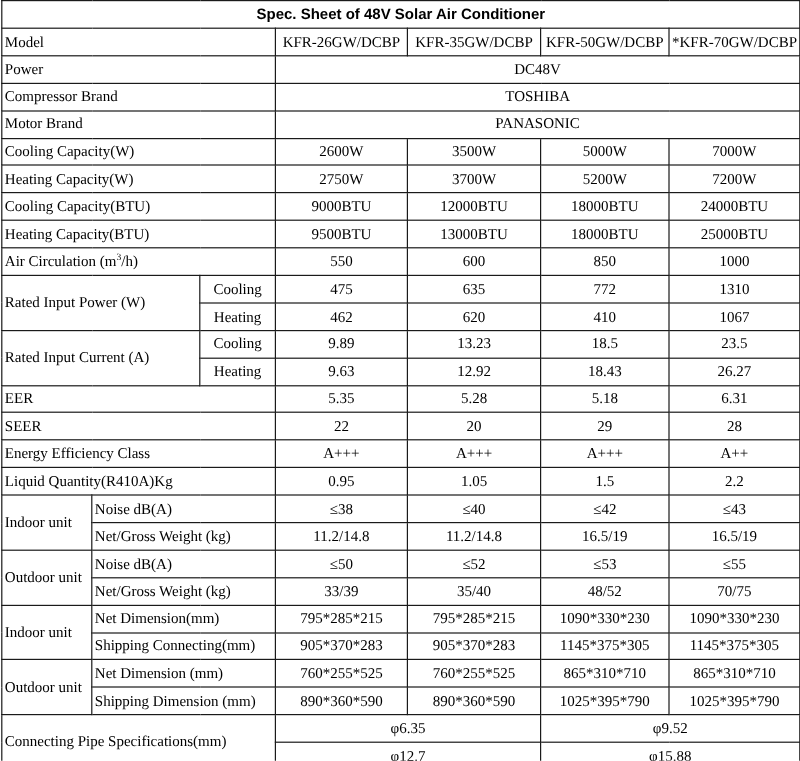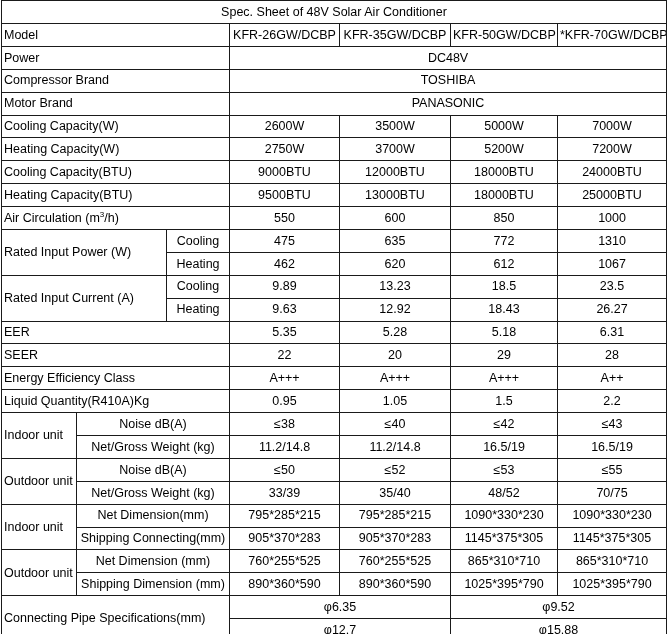--- a/index.html
+++ b/index.html
@@ -1,23 +1,23 @@
 <!DOCTYPE html>
 <html><head>
 <meta charset="utf-8">
 <style>
   html, body { margin: 0; padding: 0; background: #ffffff; }
   body { width: 667px; height: 634px; overflow: hidden; font-family: "Liberation Sans", sans-serif; color: #000; }
   table.spec { border-collapse: collapse; table-layout: fixed; width: 665px; margin-left: 1px; }
   table.spec td { border: 1.5px solid #1a1a1a; font-size: 12.5px; padding: 0 2px; white-space: nowrap; overflow: hidden; line-height: 1; }
-  td.title { font-size: 19px; text-align: center; height: 22px; padding: 0; }
+  td.title { font-size: 19px; text-align: center; height: 22px; padding: 0; font-weight: bold; }
   td.lbl { text-align: left; }
   td.val { text-align: center; }
-  td.sub { text-align: center; margin-left: 25px; }
-  tr.r { height: 22.9px; }
+  td.sub { text-align: left; margin-left: 25px; }
+  tr.r { height: 22.9px; font-family: Liberation Serif, serif; }
   sup { font-size: 8px; line-height: 0; }
 </style>
 </head>
 <body>
 
 <table class="spec">
   <colgroup>
     <col style="width:75px">
       <col style="width:90px">
       <col style="width:63px">
@@ -89,21 +89,21 @@
     <td class="val">Cooling</td>
     <td class="val">475</td>
     <td class="val">635</td>
     <td class="val">772</td>
     <td class="val">1310</td>
   </tr>
   <tr class="r">
     <td class="val">Heating</td>
     <td class="val">462</td>
     <td class="val">620</td>
-    <td class="val">612</td>
+    <td class="val">410</td>
     <td class="val">1067</td>
   </tr>
   <tr class="r">
     <td colspan="2" rowspan="2" class="lbl">Rated Input Current (A)</td>
     <td class="val">Cooling</td>
     <td class="val">9.89</td>
     <td class="val">13.23</td>
     <td class="val">18.5</td>
     <td class="val">23.5</td>
   </tr>

